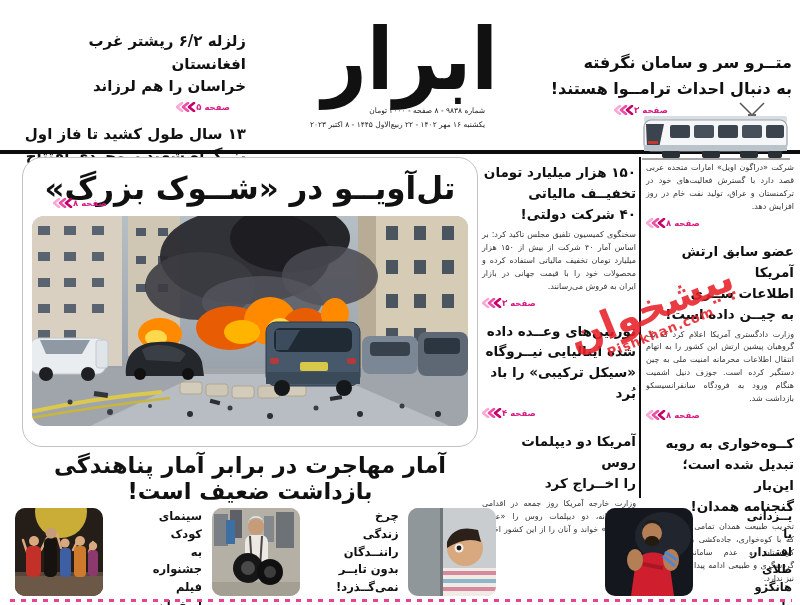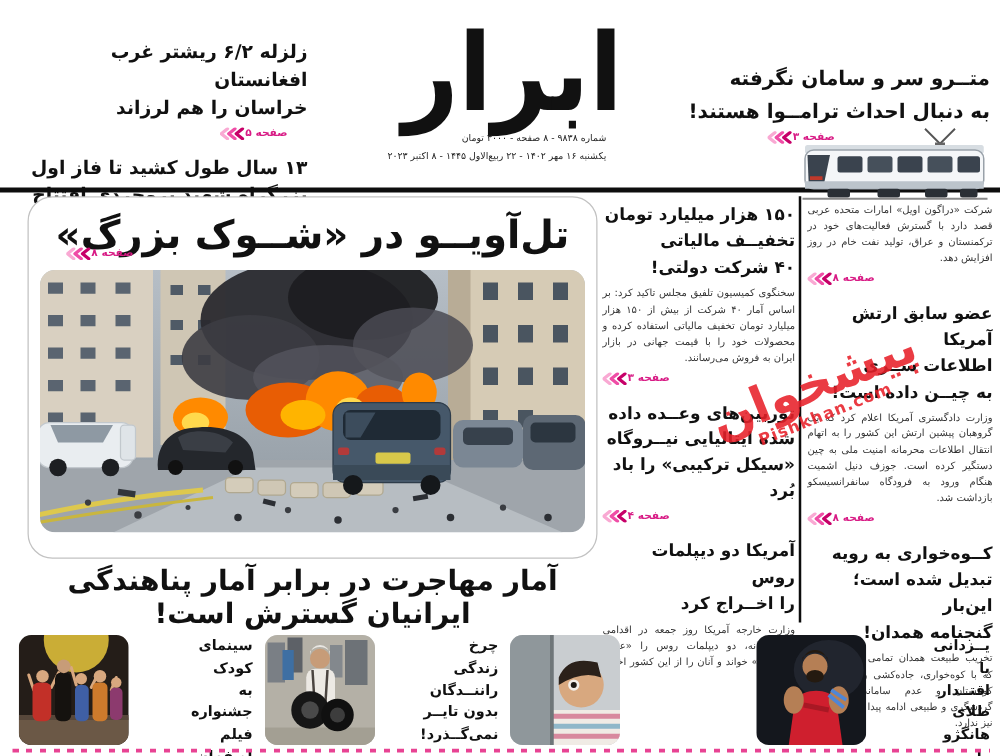--- a/index.html
+++ b/index.html
@@ -347,21 +347,21 @@
     <article class="story">
       <div class="stitle pre">کــوه‌خواری به رویه
 تبدیل شده است؛ این‌بار
 گنجنامه همدان!</div>
       <p class="sbody">تخریب طبیعت همدان تمامی ندارد، روندی که با کوه‌خواری، جاده‌کشی و گازکشی در کوهستان و عدم ساماندهی مناطق گردشگری و طبیعی ادامه پیدا کرده و پایانی نیز ندارد.</p>
 
     </article>
   </div>
 
   <div class="secondary">
-    <div class="sec-title">آمار مهاجرت در برابر آمار پناهندگی ایرانیان گسترش است!</div>
+    <div class="sec-title">آمار مهاجرت در برابر آمار پناهندگی بازداشت ضعیف است!</div>
     <div class="pm pm-c">
       <span>صفحه ۲</span>
       <svg class="chev" width="20" height="10" viewBox="0 0 20 10">
           <path class="c1" d="M18,1 13,5 18,9"></path>
           <path class="c2" d="M12,1 7,5 12,9"></path>
           <path class="c3" d="M6,1 1,5 6,9"></path>
         </svg>
     </div>
   </div>
 

